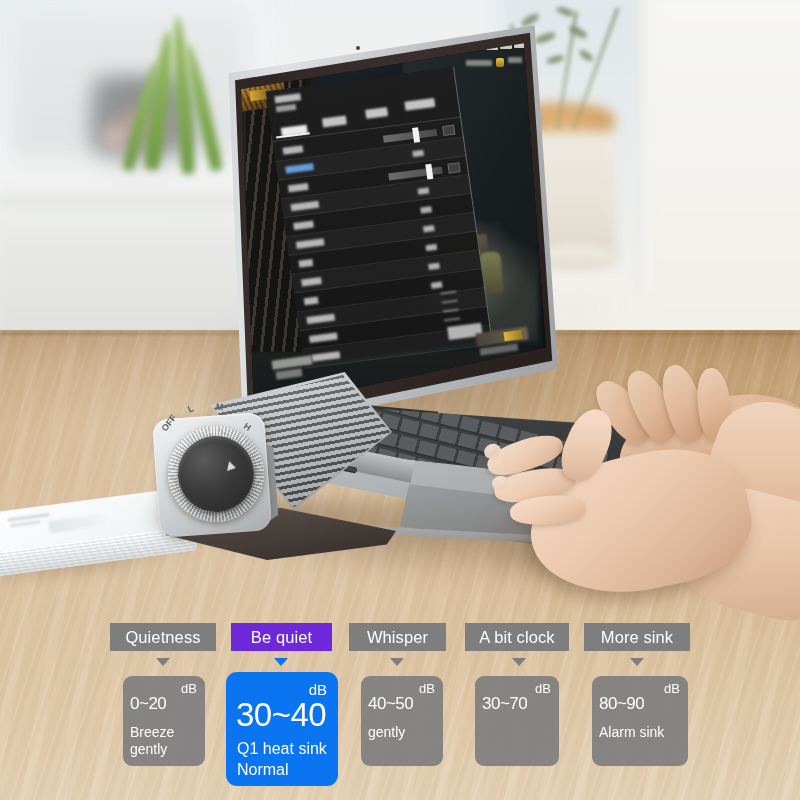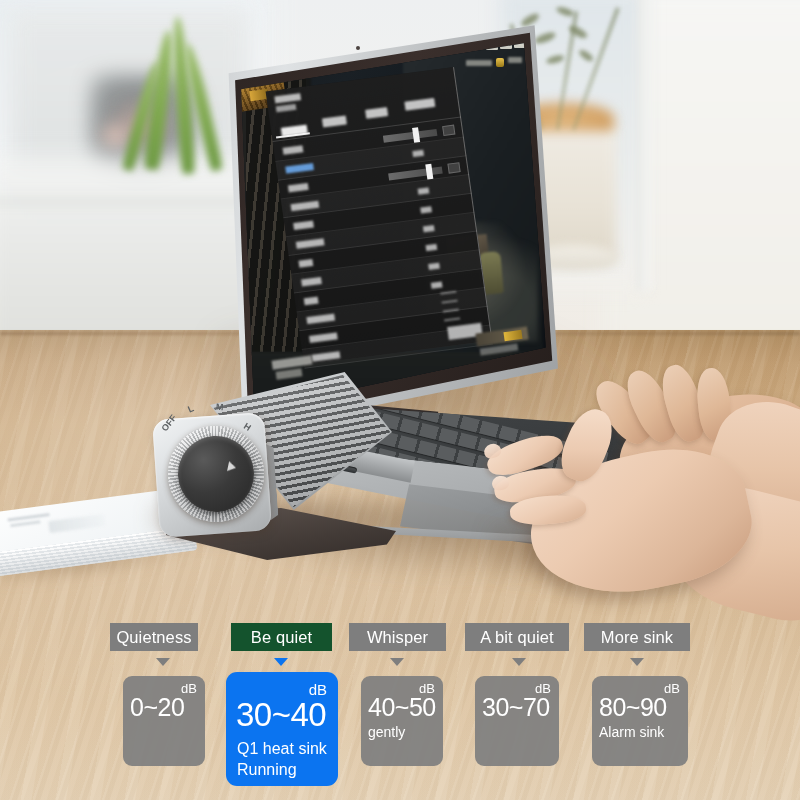--- a/index.html
+++ b/index.html
@@ -583,37 +583,37 @@
   }
 
   
   .info { position: absolute; left: 0; top: 0; width: 800px; height: 800px; }
   .pill {
     position: absolute; height: 28px; display: flex; align-items: center;
     justify-content: center; color: #ffffff; font-size: 16.5px;
     background: #7e7e7e; white-space: nowrap; padding: 0 9px;
     letter-spacing: .1px;
   }
-  .pill.on { background: #14532d; }
+  .pill.on { background: #6d28d9; }
   .tri {
     position: absolute; width: 0; height: 0;
     border-left: 7px solid transparent; border-right: 7px solid transparent;
     border-top: 8px solid #7e7e7e;
   }
   .tri.on { border-top-color: #0b74f0; }
   .card {
     position: absolute; background: rgba(127,127,127,.93);
     border-radius: 9px; color: #fff; overflow: hidden;
   }
   .card.on { background: #0b74f0; border-radius: 11px; }
   .card .db {
     position: absolute; right: 8px; top: 6px; font-size: 13px; line-height: 1;
   }
   .card .rng {
-    position: absolute; left: 7px; top: 19px; font-size: 25px; line-height: 1;
+    position: absolute; left: 7px; top: 19px; font-size: 17px; line-height: 1;
     letter-spacing: -.5px;
   }
   .card.on .db { right: 11px; top: 10px; font-size: 15px; }
   .card.on .rng { left: 10px; top: 26px; font-size: 33px; }
   .card .desc {
     position: absolute; left: 7px; top: 48px; font-size: 14px;
     line-height: 17px; width: 94%;
   }
   .card.on .desc { left: 11px; top: 66px; font-size: 16px; line-height: 21px; }
 </style>
@@ -844,45 +844,47 @@
     <div class="finger" style="left:16px;top:40px;width:78px;height:30px;transform:rotate(-18deg);"></div>
     <div class="nail" style="left:14px;top:44px;width:17px;height:14px;transform:rotate(-18deg);"></div>
     <div class="finger" style="left:24px;top:70px;width:82px;height:30px;transform:rotate(-10deg);"></div>
     <div class="nail" style="left:22px;top:76px;width:17px;height:14px;transform:rotate(-10deg);"></div>
     <div class="finger" style="left:40px;top:96px;width:76px;height:28px;transform:rotate(-4deg);"></div>
     <div class="finger" style="left:96px;top:8px;width:42px;height:74px;transform:rotate(22deg);"></div>
   </div>
 
   <div class="info">
 
-    <div class="pill" style="left:110px;top:623px;width:88px;">Quietness</div>
+    <div class="pill" style="left:110px;top:623px;width:106px;">Quietness</div>
     <div class="tri" style="left:156px;top:658px;"></div>
     <div class="card" style="left:123px;top:676px;width:82px;height:90px;">
       <span class="db">dB</span>
       <span class="rng">0~20</span>
+      <span class="desc" style="white-space:pre-line;">Breeze
+gently</span>
     </div>
 
     <div class="pill on" style="left:231px;top:623px;width:101px;">Be quiet</div>
     <div class="tri on" style="left:274px;top:658px;"></div>
     <div class="card on" style="left:226px;top:672px;width:112px;height:114px;">
       <span class="db">dB</span>
       <span class="rng">30~40</span>
       <span class="desc" style="white-space:pre-line;">Q1 heat sink
-Running</span>
+Normal</span>
     </div>
 
     <div class="pill" style="left:349px;top:623px;width:97px;">Whisper</div>
     <div class="tri" style="left:390px;top:658px;"></div>
     <div class="card" style="left:361px;top:676px;width:82px;height:90px;">
       <span class="db">dB</span>
       <span class="rng">40~50</span>
       <span class="desc" style="white-space:pre-line;">gently</span>
     </div>
 
-    <div class="pill" style="left:465px;top:623px;width:104px;">A bit quiet</div>
+    <div class="pill" style="left:465px;top:623px;width:104px;">A bit clock</div>
     <div class="tri" style="left:512px;top:658px;"></div>
     <div class="card" style="left:475px;top:676px;width:84px;height:90px;">
       <span class="db">dB</span>
       <span class="rng">30~70</span>
     </div>
 
     <div class="pill" style="left:584px;top:623px;width:106px;">More sink</div>
     <div class="tri" style="left:630px;top:658px;"></div>
     <div class="card" style="left:592px;top:676px;width:96px;height:90px;">
       <span class="db">dB</span>

